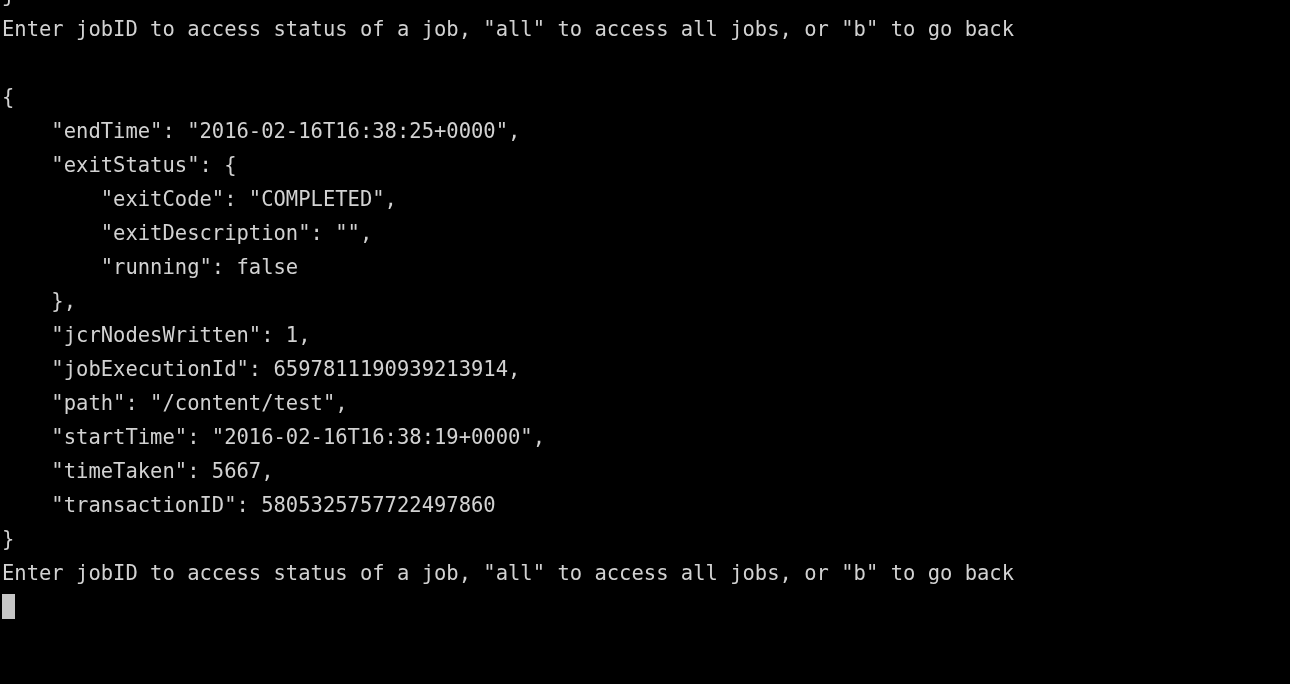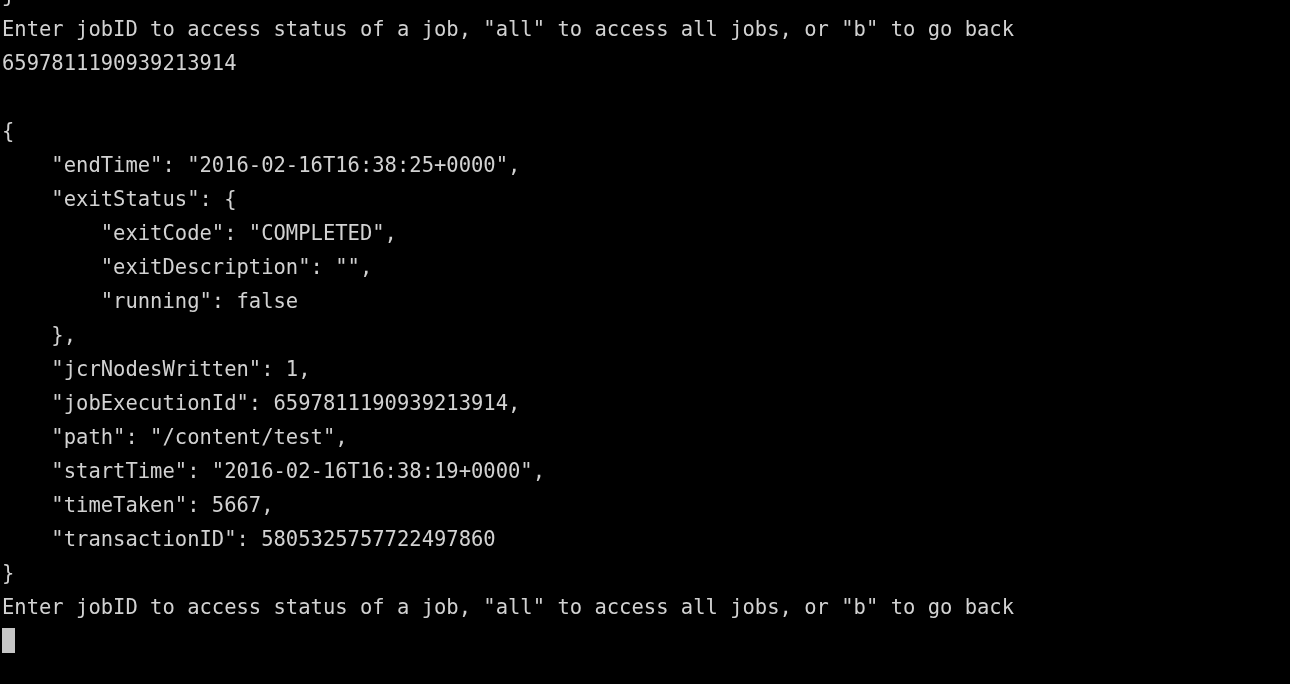--- a/index.html
+++ b/index.html
@@ -52,21 +52,20 @@
   }
 </style>
 </head>
 <body>
 
 <div id="terminal">
   <div id="screen">
 
     <div class="line">j</div>
     <div class="line">Enter jobID to access status of a job, "all" to access all jobs, or "b" to go back</div>
-    <div class="line">6597811190939213914</div>
     <div class="line blank"> </div>
     <div class="line">{</div>
     <div class="line">    "endTime": "2016-02-16T16:38:25+0000",</div>
     <div class="line">    "exitStatus": {</div>
     <div class="line">        "exitCode": "COMPLETED",</div>
     <div class="line">        "exitDescription": "",</div>
     <div class="line">        "running": false</div>
     <div class="line">    },</div>
     <div class="line">    "jcrNodesWritten": 1,</div>
     <div class="line">    "jobExecutionId": 6597811190939213914,</div>

